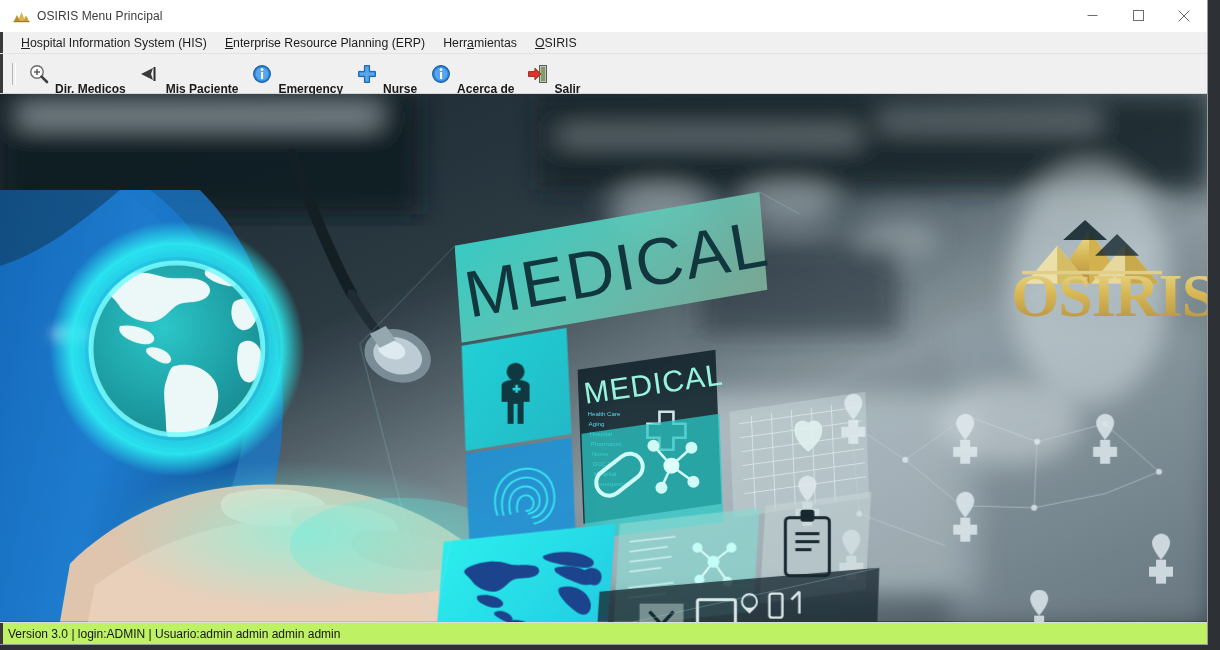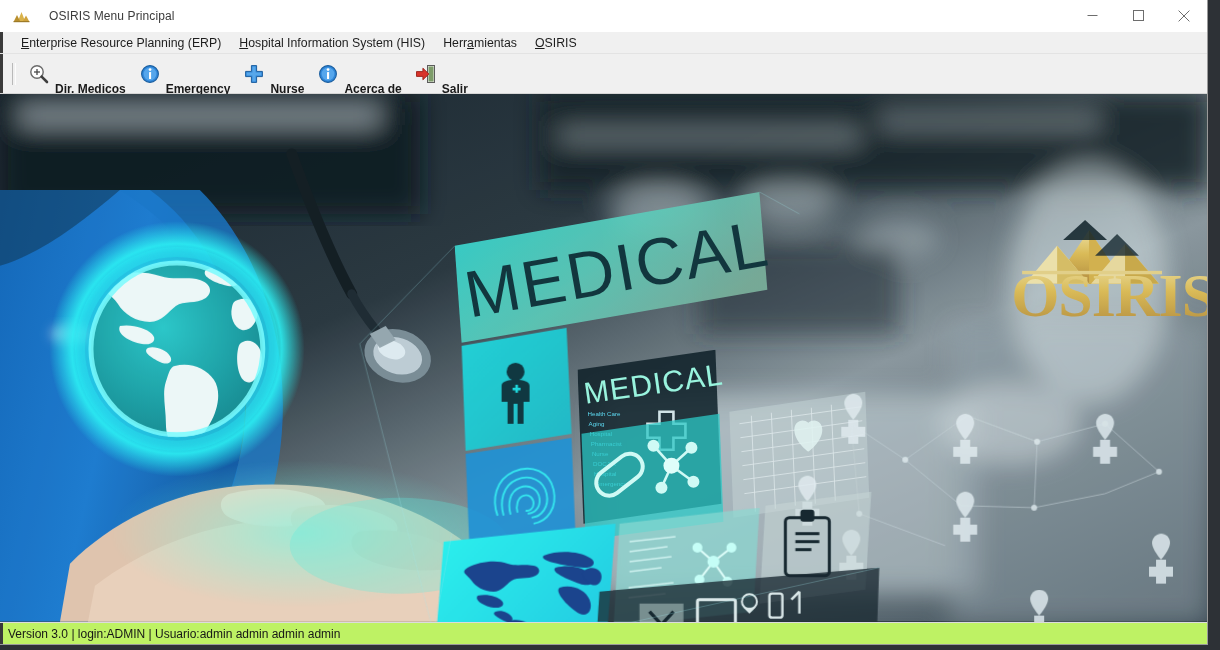--- a/index.html
+++ b/index.html
@@ -35,21 +35,20 @@
     height: 31px;
     display: flex; align-items: center;
     gap: 7px;
   }
   #app-icon { width: 17px; height: 14px; display:block; }
   #window-title {
     font-size: 12px;
     color: #3b3b3b;
     letter-spacing: 0.1px;
     white-space: nowrap;
-    margin-left: 12px;
   }
   #win-controls {
     position: absolute;
     right: 0; top: 0;
     height: 31px;
     display: flex;
   }
   .wc {
     width: 46px; height: 31px;
     display: flex; align-items: center; justify-content: center;
@@ -187,39 +186,46 @@
       <div class="wc" id="wc-close">
         <svg width="12" height="12" viewBox="0 0 12 12">
           <line x1="0.6" y1="0.6" x2="11.4" y2="11.4" stroke="#6d6d6d" stroke-width="1"></line>
           <line x1="11.4" y1="0.6" x2="0.6" y2="11.4" stroke="#6d6d6d" stroke-width="1"></line>
         </svg>
       </div>
     </div>
   </div>
 
   <div id="menubar">
+    <div class="menu-item"><u>H</u>ospital Information System (HIS)</div>
     <div class="menu-item"><u>E</u>nterprise Resource Planning (ERP)</div>
-    <div class="menu-item"><u>H</u>ospital Information System (HIS)</div>
     <div class="menu-item">Herr<u>a</u>mientas</div>
     <div class="menu-item"><u>O</u>SIRIS</div>
   </div>
 
   <div id="toolbar">
     <div class="tb-grip"></div>
 
     <div class="tb-btn">
       <svg class="tb-ico" viewBox="0 0 22 22">
         <circle cx="9" cy="9" r="6.2" fill="#ffffff" stroke="#6b6b6b" stroke-width="1.4"></circle>
         <line x1="6" y1="9" x2="12" y2="9" stroke="#4a4a4a" stroke-width="1.3"></line>
         <line x1="9" y1="6" x2="9" y2="12" stroke="#4a4a4a" stroke-width="1.3"></line>
         <line x1="13.6" y1="13.6" x2="19" y2="19" stroke="#3f3f3f" stroke-width="2.6" stroke-linecap="round"></line>
       </svg>
       <span class="tb-label">Dir. Medicos</span>
     </div>
 
+    <div class="tb-btn">
+      <svg class="tb-ico" viewBox="0 0 22 22">
+        <polygon points="2,11 14,5 12,11 14,17" fill="#3a3a3a"></polygon>
+        <rect x="14.5" y="4" width="2" height="14" fill="#2b2b2b"></rect>
+      </svg>
+      <span class="tb-label">Mis Paciente</span>
+    </div>
 
     <div class="tb-btn">
       <svg class="tb-ico" viewBox="0 0 22 22">
         <circle cx="11" cy="11" r="8.4" fill="#2f86d9" stroke="#1b5e9e" stroke-width="1.1"></circle>
         <circle cx="11" cy="11" r="6.4" fill="#55a6ec"></circle>
         <rect x="10" y="9" width="2.1" height="7" rx="0.6" fill="#ffffff"></rect>
         <circle cx="11.05" cy="6.6" r="1.35" fill="#ffffff"></circle>
       </svg>
       <span class="tb-label">Emergency</span>
     </div>

